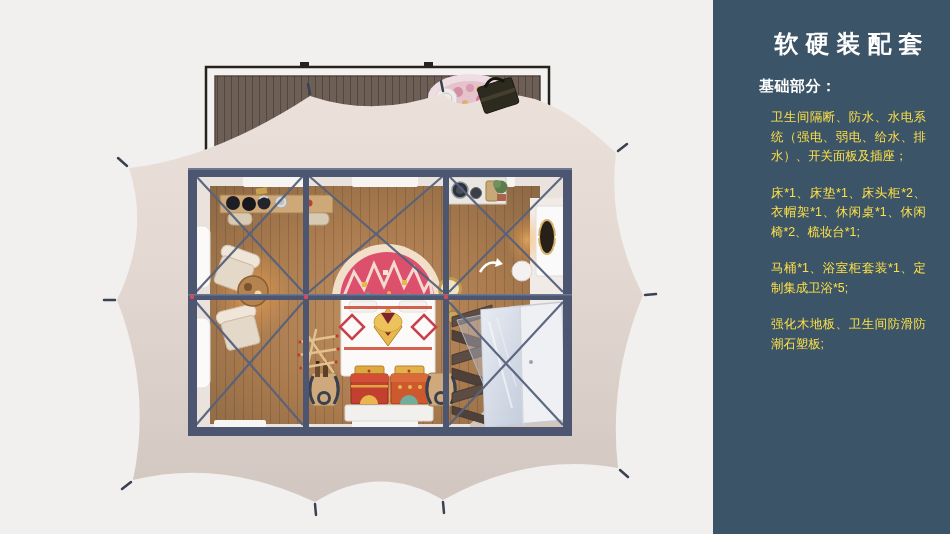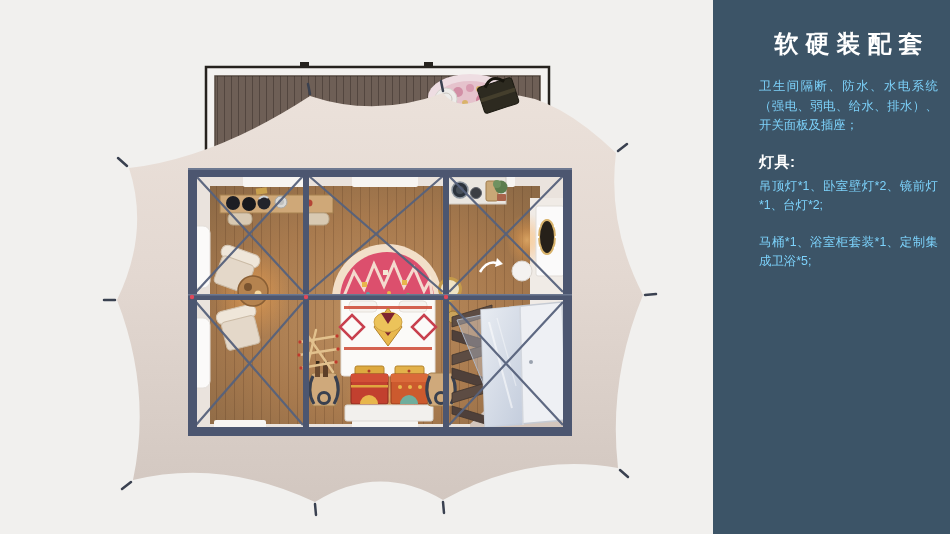--- a/index.html
+++ b/index.html
@@ -6,21 +6,21 @@
   .stage{position:relative;width:950px;height:534px;background:#f1f0ee;overflow:hidden;
          font-family:"Liberation Sans",sans-serif;}
   .plan-wrap{position:absolute;left:0;top:0;width:713px;height:534px;}
   .plan-wrap svg{display:block;}
   .sidebar{position:absolute;left:713px;top:0;width:237px;height:534px;background:#3c5467;
            color:#ffffff;box-sizing:border-box;padding:24px 12px 0 46px;}
   .sidebar .title{font-size:24px;font-weight:700;letter-spacing:7px;text-indent:7px;
                   text-align:center;margin:4px 0 14px 0;white-space:nowrap;}
   .sec{margin-top:17px;}
   .sec h2{font-size:15px;font-weight:700;margin:0 0 5px 0;letter-spacing:0.5px;}
-  .sec p{font-size:12.4px;line-height:19.5px;margin:0;text-align:justify;color:#7dd3fc;}
+  .sec p{font-size:12.4px;line-height:19.5px;margin:12px;text-align:justify;color:#fde047;}
 </style>
 </head>
 <body>
 
 <div class="stage">
 
   <div class="plan-wrap">
   <svg width="713" height="534" viewBox="0 0 713 534" xmlns="http://www.w3.org/2000/svg">
     <defs>
       <linearGradient id="tentGrad" x1="0" y1="0" x2="0" y2="1">
@@ -311,32 +311,31 @@
             <circle cx="192" cy="297" r="2.2"></circle>
       </g>
     </g>
   </svg>
   </div>
 
   <aside class="sidebar">
     <h1 class="title">软硬装配套</h1>
 
     <section class="sec">
+      <h2>基础部分：</h2>
       <p>卫生间隔断、防水、水电系统（强电、弱电、给水、排水）、开关面板及插座；</p>
     </section>
 
     <section class="sec">
+      <p>床*1、床垫*1、床头柜*2、衣帽架*1、休闲桌*1、休闲椅*2、梳妆台*1;</p>
     </section>
 
-    <section class="sec">
-      <h2>灯具:</h2>
-      <p>吊顶灯*1、卧室壁灯*2、镜前灯*1、台灯*2;</p>
-    </section>
 
     <section class="sec">
       <p>马桶*1、浴室柜套装*1、定制集成卫浴*5;</p>
     </section>
 
     <section class="sec">
+      <p>强化木地板、卫生间防滑防潮石塑板;</p>
     </section>
   </aside>
 
 </div>
 
 </body></html>

